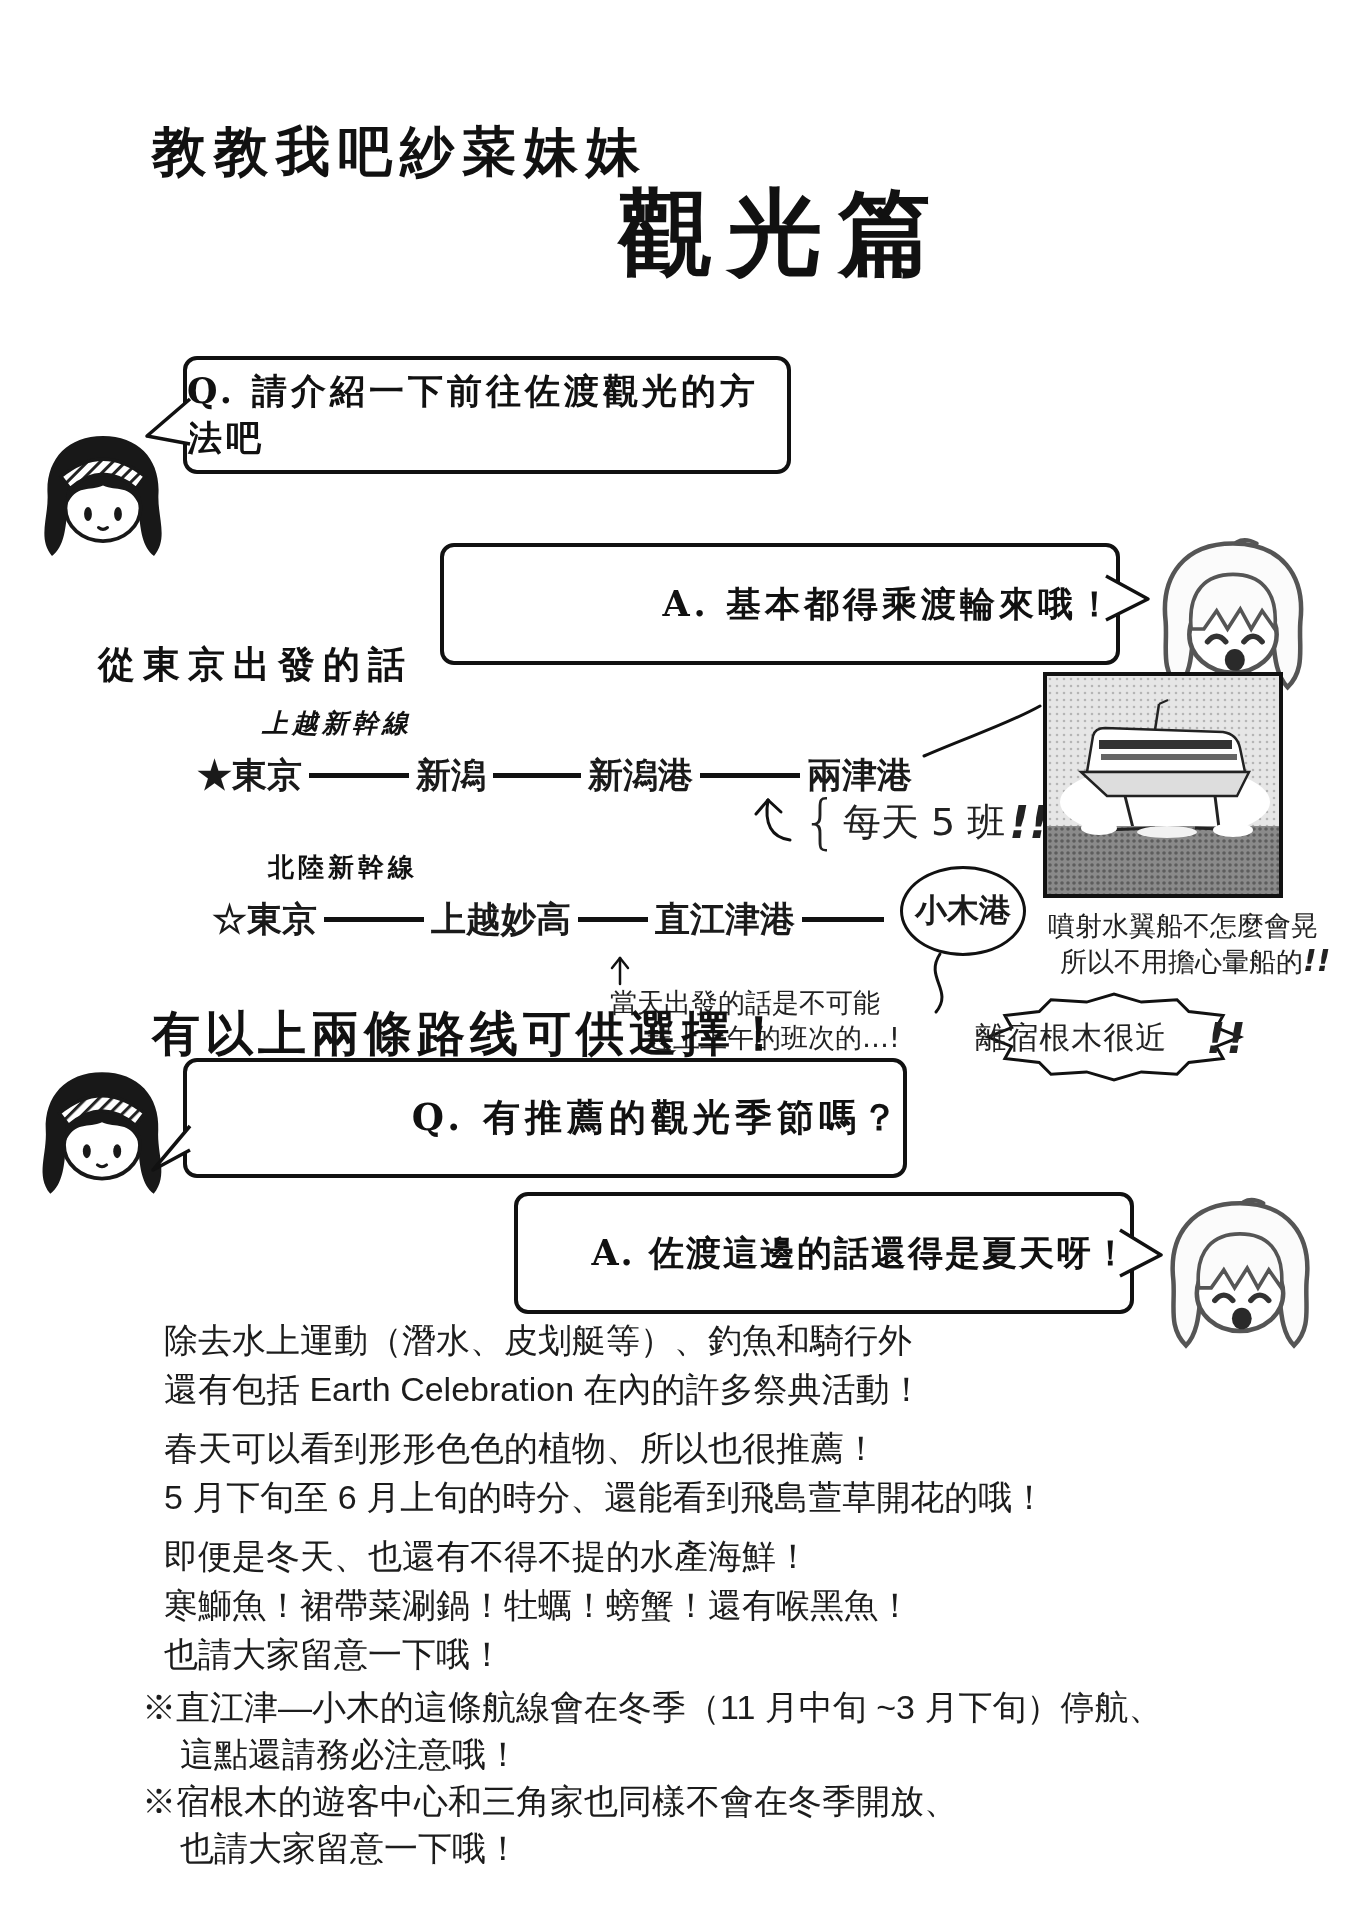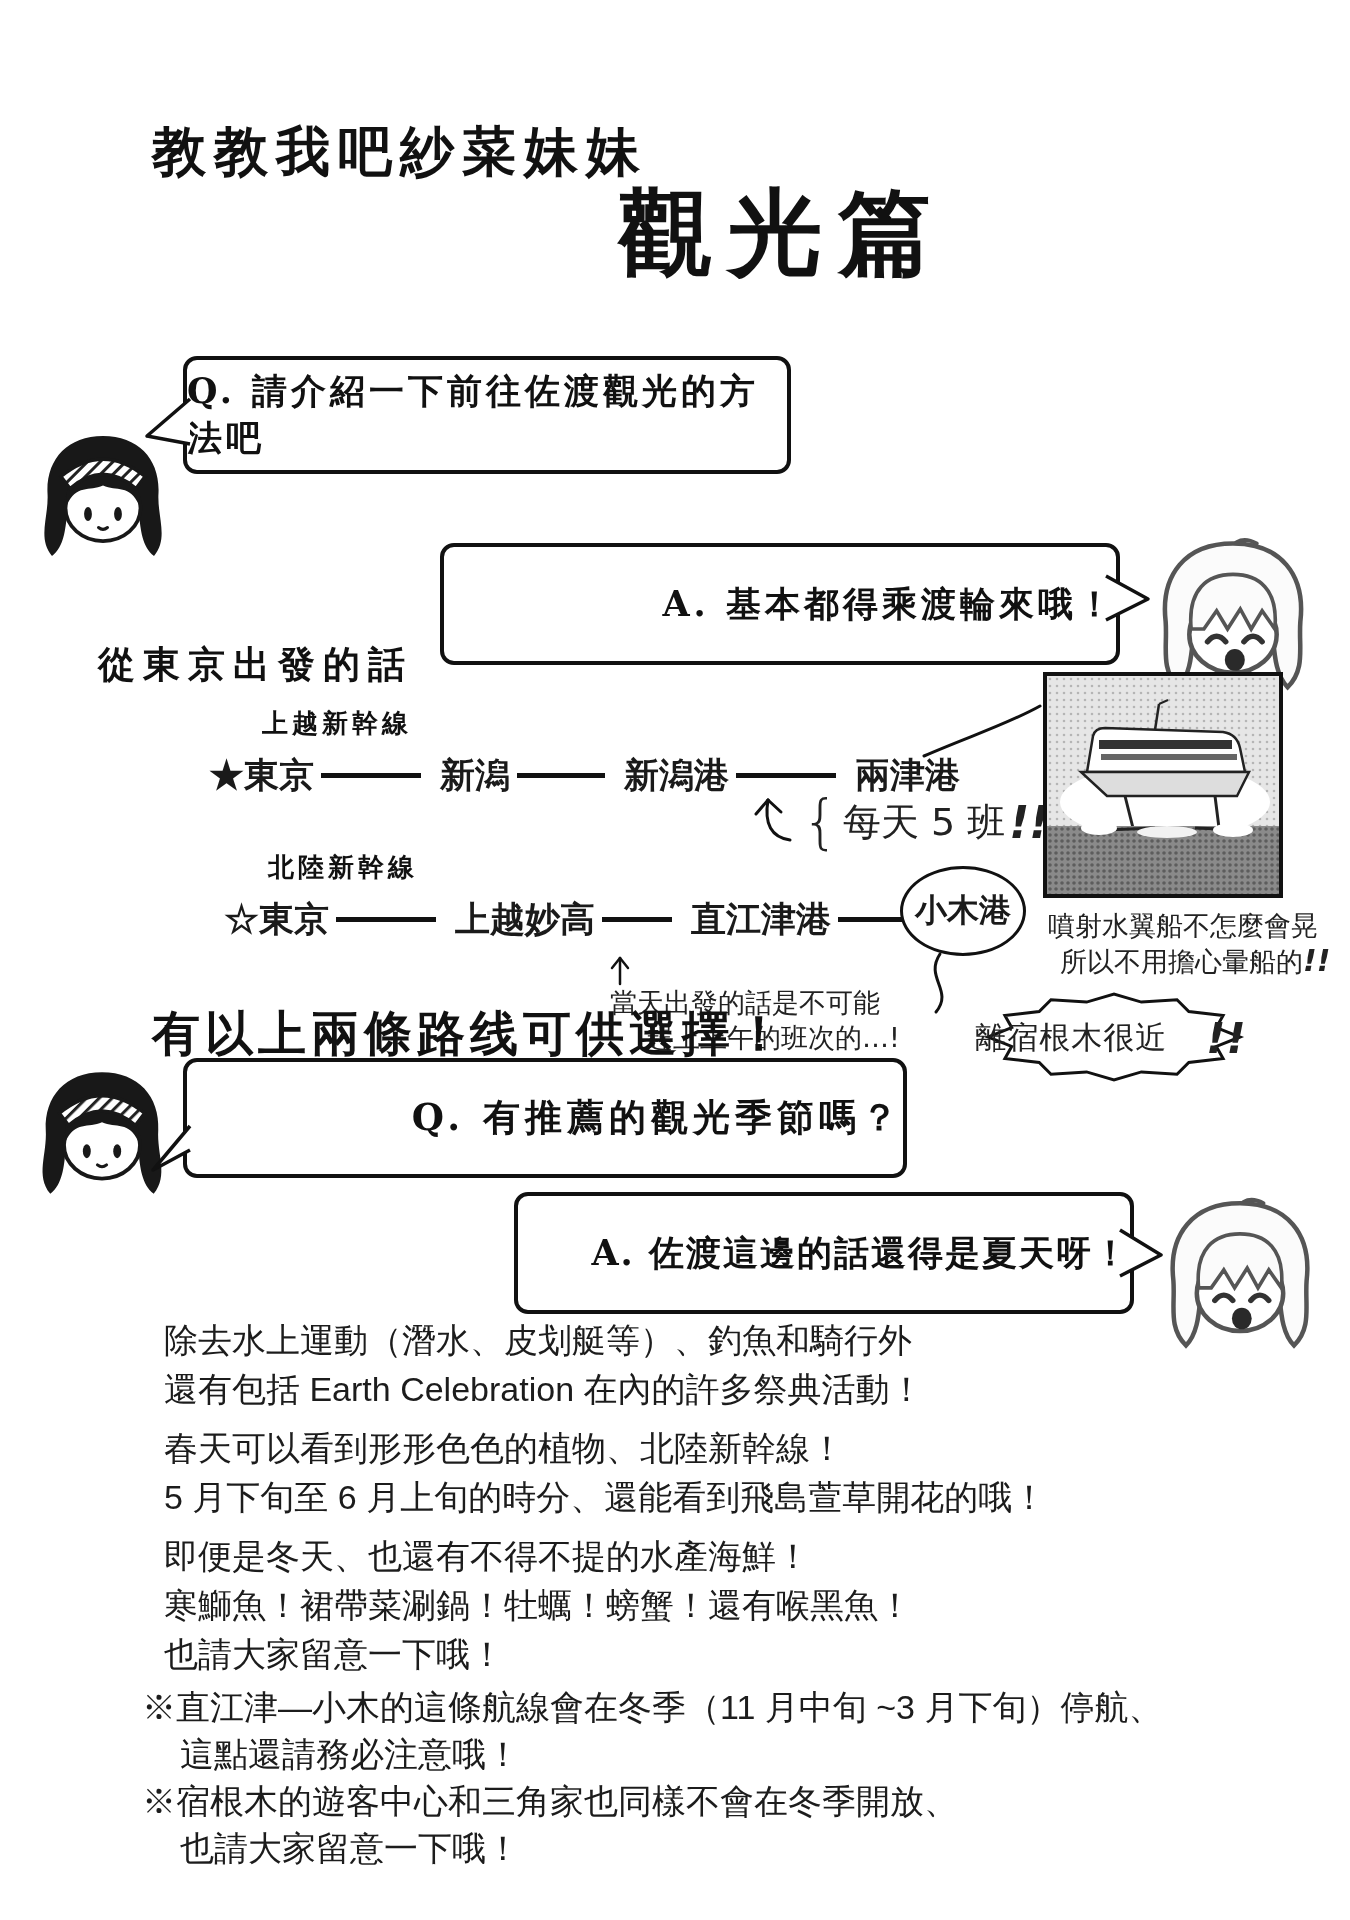--- a/index.html
+++ b/index.html
@@ -12,24 +12,24 @@
   .chapter-title{left:618px;top:170px;font-size:94px;letter-spacing:16px;}
   .bubble{background:#fff;border:4px solid #111;border-radius:14px;
           display:flex;align-items:center;justify-content:flex-end;
           font-family:"DejaVu Serif",serif;font-weight:bold;color:#111;z-index:2;}
   .q1{left:183px;top:356px;width:600px;height:110px;font-size:35px;letter-spacing:4px;}
   .a1{left:440px;top:543px;width:672px;height:114px;font-size:35px;letter-spacing:4px;}
   .q2{left:183px;top:1058px;width:716px;height:112px;font-size:37px;letter-spacing:5px;}
   .a2{left:514px;top:1192px;width:612px;height:114px;font-size:35px;letter-spacing:2px;}
   .route-heading{left:98px;top:640px;font-size:37px;letter-spacing:8px;}
   .line-label{font-size:26px;letter-spacing:4px;}
-  .r1label{left:262px;top:706px;}
+  .r1label{left:262px;top:706px;font-style:italic;}
   .r2label{left:268px;top:850px;}
   .route-row{display:flex;align-items:center;font-size:35px;z-index:1;}
-  .route-row .st{font-family:"DejaVu Serif",serif;font-weight:bold;white-space:nowrap;margin-left:12px;}
+  .route-row .st{font-family:"DejaVu Serif",serif;font-weight:bold;white-space:nowrap;}
   .seg{height:0;border-top:5px solid #111;margin:0 7px;}
   .r1{left:197px;top:752px;}
   .r2{left:212px;top:896px;}
   .oval{left:900px;top:866px;width:120px;height:84px;border:3.5px solid #111;border-radius:50%;
         display:flex;align-items:center;justify-content:center;font-size:32px;
         font-family:"DejaVu Serif",serif;font-weight:bold;background:#fff;z-index:2;}
   .ann1{left:798px;top:788px;font-size:38px;display:flex;align-items:center;}
   .ann1 .brace{font-size:58px;font-weight:200;margin:0 4px;}
   .ann1 .bang{font-weight:bold;font-style:italic;font-size:44px;margin-left:4px;}
   .ann2{left:610px;top:985px;font-size:27px;line-height:35px;}
@@ -206,21 +206,21 @@
   <path d="M56 59 Q61 53 66 59" stroke="#333" stroke-width="3" fill="none" stroke-linecap="round"></path>
   <ellipse cx="51" cy="69" rx="5.5" ry="6" fill="#2a2a2a"></ellipse>
 </svg>
 
 <div class="abs bodytext">
   <p>
     <span>除去水上運動（潛水、皮划艇等）、釣魚和騎行外</span><br>
     <span>還有包括 Earth Celebration 在內的許多祭典活動！</span>
   </p>
   <p>
-    <span>春天可以看到形形色色的植物、北陸新幹線！</span><br>
+    <span>春天可以看到形形色色的植物、所以也很推薦！</span><br>
     <span>5 月下旬至 6 月上旬的時分、還能看到飛島萱草開花的哦！</span>
   </p>
   <p>
     <span>即便是冬天、也還有不得不提的水產海鮮！</span><br>
     <span>寒鰤魚！裙帶菜涮鍋！牡蠣！螃蟹！還有喉黑魚！</span><br>
     <span>也請大家留意一下哦！</span>
   </p>
 </div>
 
 <div class="abs notes">

